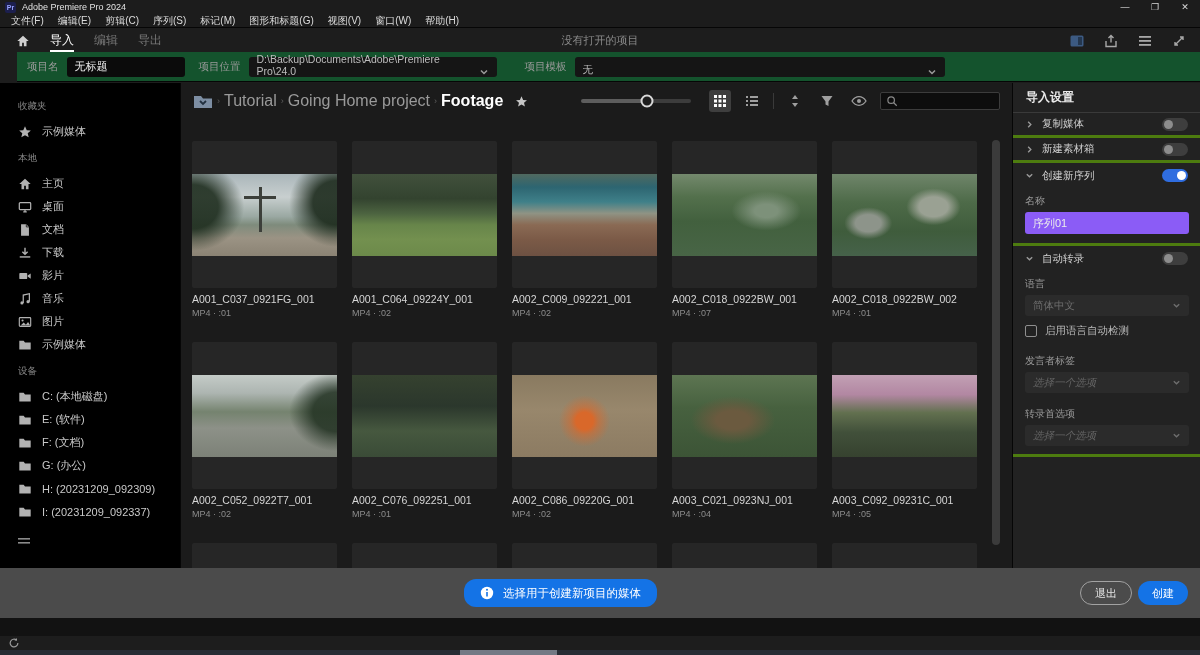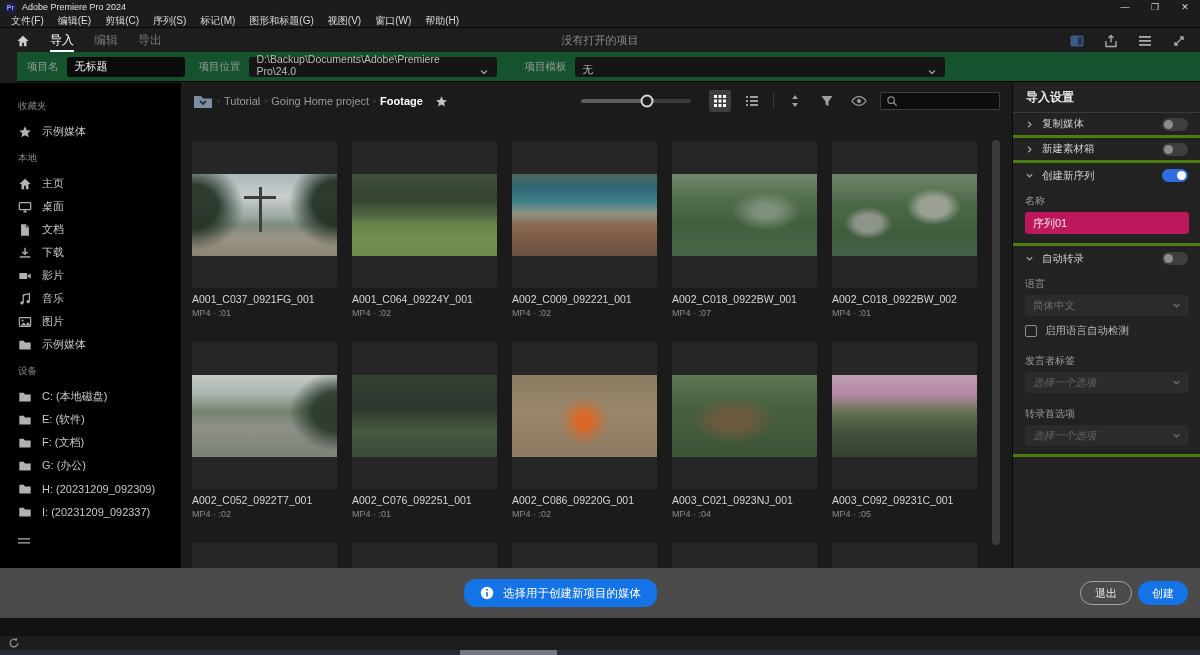--- a/index.html
+++ b/index.html
@@ -46,30 +46,30 @@
   #ispanel-title{height:30px;display:flex;align-items:center;padding-left:13px;font-size:12px;font-weight:bold;color:#eaeaea;border-bottom:1px solid #3a3a3a}
   .togrow{height:25px;display:flex;align-items:center;justify-content:space-between;padding:0 12px}
   .togrow .lbl{display:flex;align-items:center;gap:8px;font-size:10.5px;color:#cfcfcf}
   .togrow .lbl .ico{color:#9a9a9a}
   .pdiv{border-bottom:3px solid #4d7c0f}
   .switch{width:26px;height:13px;border-radius:7px;background:#3e3e3e;position:relative;flex:none}
   .switch::after{content:"";position:absolute;width:9px;height:9px;border-radius:50%;background:#8d8d8d;top:2px;left:2px}
   .switch.on{background:#2f6de0}
   .switch.on::after{left:15px;background:#fff}
   .flabel{font-size:10px;color:#9a9a9a;padding:6px 12px 3px}
-  .finput{display:block;width:164px;height:22px;margin:1px 12px 9px;background:#be185d;border:none;border-radius:3px;color:#ececec;font-size:11px;padding:0 8px;font-family:"Liberation Sans",sans-serif}
+  .finput{display:block;width:164px;height:22px;margin:1px 12px 9px;background:#8b5cf6;border:none;border-radius:3px;color:#ececec;font-size:11px;padding:0 8px;font-family:"Liberation Sans",sans-serif}
   .fselect{width:164px;height:21px;margin:1px 12px 8px;background:#2b2b2b;border-radius:3px;display:flex;align-items:center;justify-content:space-between;padding:0 8px;font-size:10.5px;color:#6e6e6e}
   .fselect .ph{font-style:italic;color:#646464}
   .cbrow{display:flex;align-items:center;gap:8px;margin:6px 12px 10px;font-size:10.5px;color:#b9b9b9}
   .cbox{width:12px;height:12px;border:1px solid #8f8f8f;border-radius:2px;flex:none}
 
   
   #centercol{position:absolute;left:181px;top:83px;width:831px;height:553px;background:#1b1b1b;overflow:hidden}
   #crumbbar{height:36px;display:flex;align-items:center;padding:0 12px;position:relative}
-  .crumb{font-size:11px;color:#9a9a9a;margin:12px 4px}
+  .crumb{font-size:16px;color:#9a9a9a;margin:12px 4px}
   .crumb.last{color:#fff;font-weight:bold}
   .csep{color:#5f5f5f;font-size:9px}
   #crumb-folder{color:#7d8ea3;margin-right:4px}
   #crumb-star{color:#c6c6c6;margin-left:8px}
   #viewtools{position:absolute;right:12px;top:0;height:36px;display:flex;align-items:center;gap:10px}
   #zoomslider{width:110px;height:4px;border-radius:2px;background:linear-gradient(90deg,#5d5d5d 0 60%,#3c3c3c 60% 100%);position:relative;margin-right:8px}
   #zoomknob{position:absolute;left:60%;top:50%;transform:translate(-50%,-50%);width:13px;height:13px;border-radius:50%;background:#1d1d1d;border:2px solid #d8d8d8}
   .vbtn{width:22px;height:22px;border-radius:3px;display:flex;align-items:center;justify-content:center;color:#9f9f9f}
   .vbtn.active{background:#3e3e3e;color:#fff}
   .vsep{width:1px;height:16px;background:#3a3a3a}

